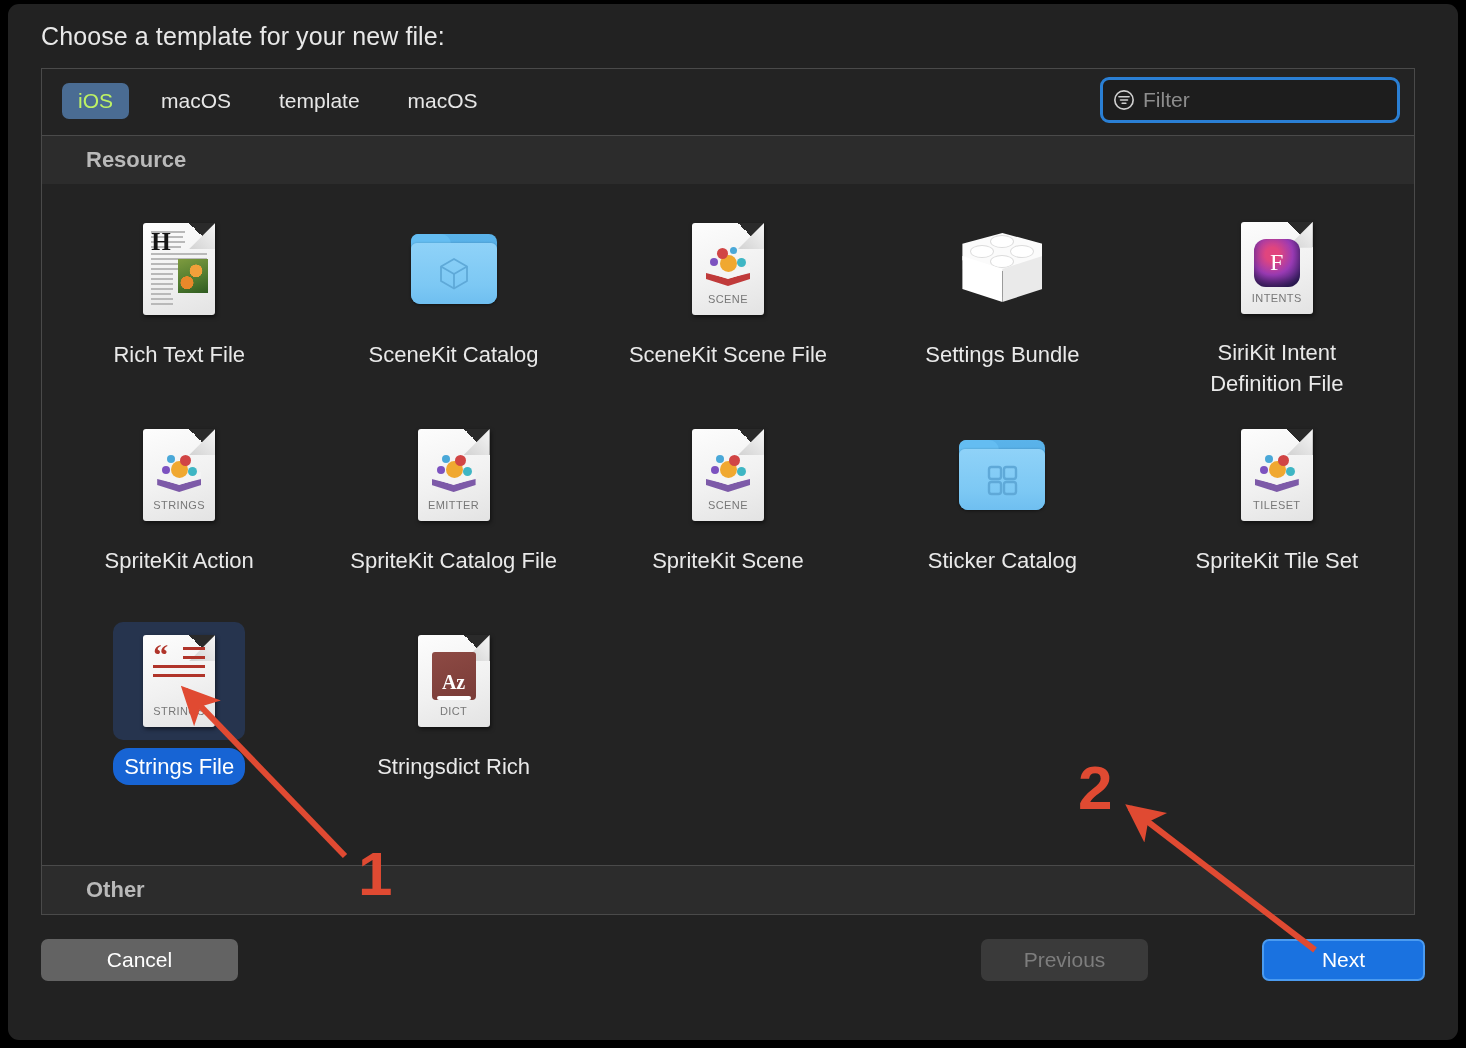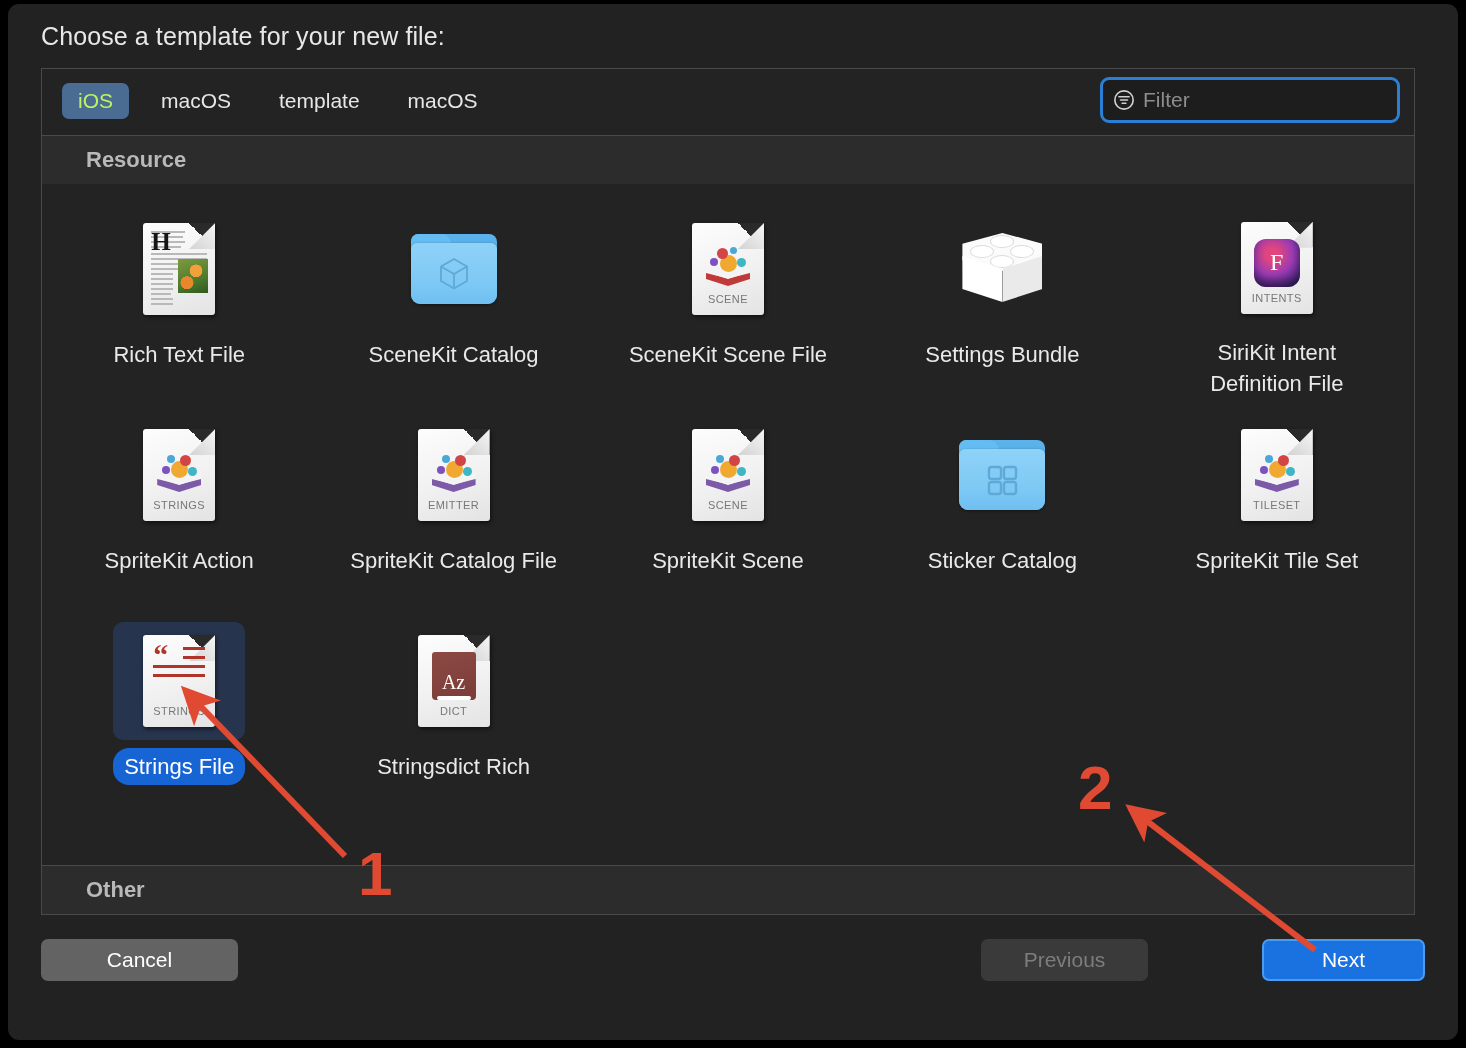--- a/index.html
+++ b/index.html
@@ -277,21 +277,21 @@
   .strings-art .sl { height: 3px; background: #b0342a; margin-bottom: 6px; }
   
   .book {
     width: 44px; height: 48px; border-radius: 3px 3px 4px 4px;
     background: linear-gradient(160deg,#8d4a44 0%,#7a3c38 100%);
     display: flex; flex-direction: column; align-items: center;
     justify-content: center; position: relative;
   }
   .book span {
     font-family: "Liberation Serif", serif; font-size: 20px; color: #fff;
-    font-weight: normal; line-height: 1; margin-bottom: 4px; margin-top: 20px;
+    font-weight: bold; line-height: 1; margin-bottom: 4px; margin-top: 20px;
   }
   .book .spine {
     width: 34px; height: 7px; background: #fff; border-radius: 2px;
   }
   
   .footer { position: absolute; left: 33px; right: 33px; top: 935px; height: 60px; }
   .btn {
     position: absolute; top: 0;
     height: 42px; border-radius: 7px;
     font-size: 21px; display: flex; align-items: center; justify-content: center;

